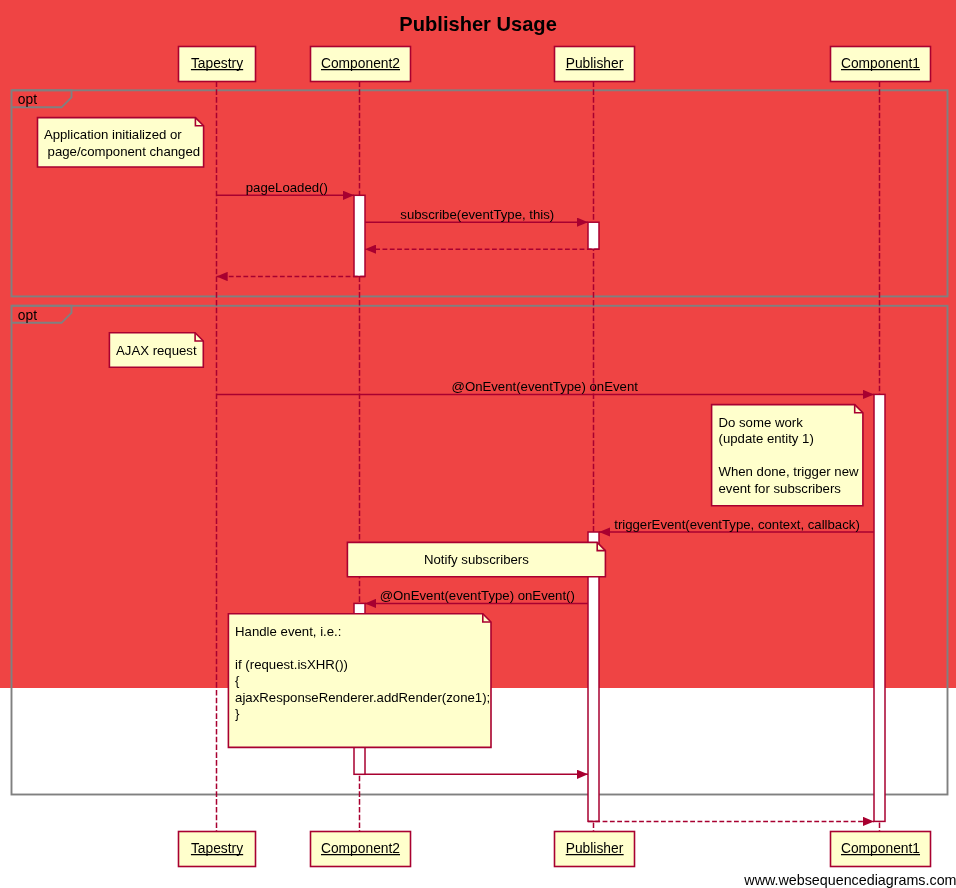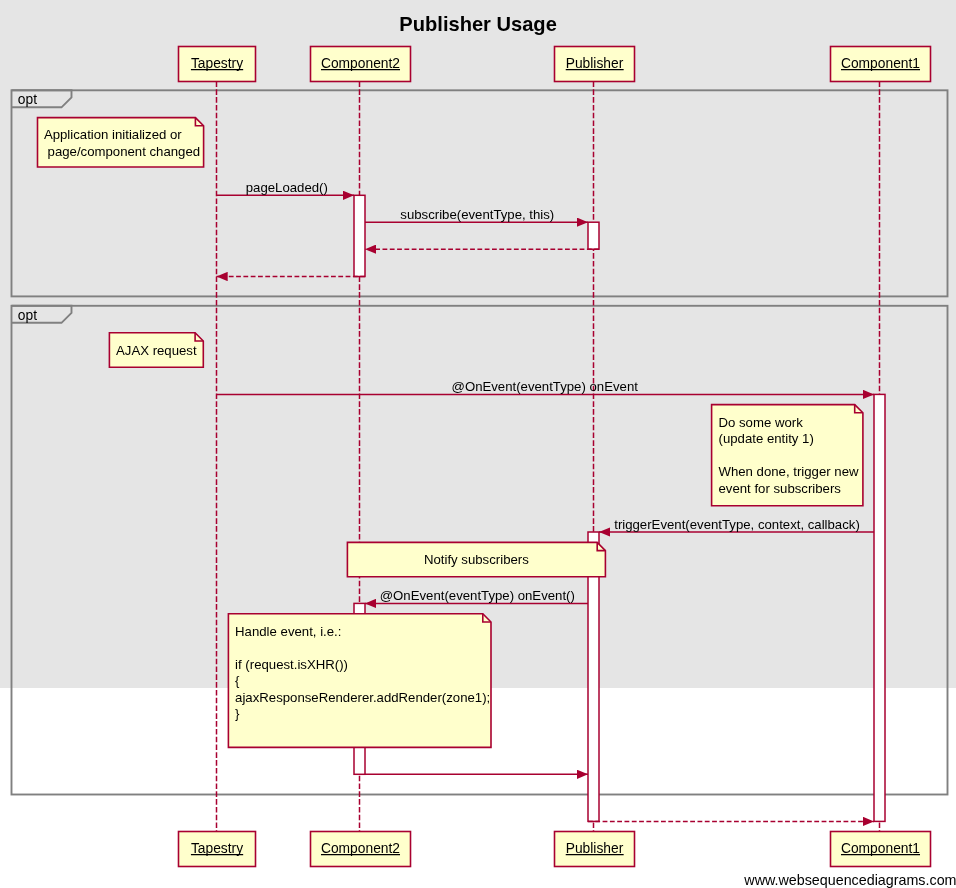--- a/index.html
+++ b/index.html
@@ -1,18 +1,18 @@
 <!DOCTYPE html>
 <html><head>
 <meta charset="utf-8">
 <title>Publisher Usage</title>
 <style>
   html,body{margin:0;padding:0;background:#ffffff;}
   body{width:956px;height:888px;font-family:"Liberation Sans",sans-serif;overflow:hidden;}
-  #diagram{position:relative;width:956px;height:688px;background:#e5e5e5;}
+  #diagram{position:relative;width:956px;height:688px;background:#ef4444;}
   svg#canvas{display:block;position:absolute;left:0;top:0;}
   text{font-family:"Liberation Sans",sans-serif;}
   .t{font-size:13.2px;fill:#000000;}
   .ttl{font-size:20.1px;font-weight:bold;fill:#000000;}
   .plbl{font-size:13.8px;fill:#000000;}
   .ftr{font-size:14.3px;fill:#000000;}
   .flbl{font-size:13.8px;fill:#000000;}
 </style>
 </head>
 <body>

